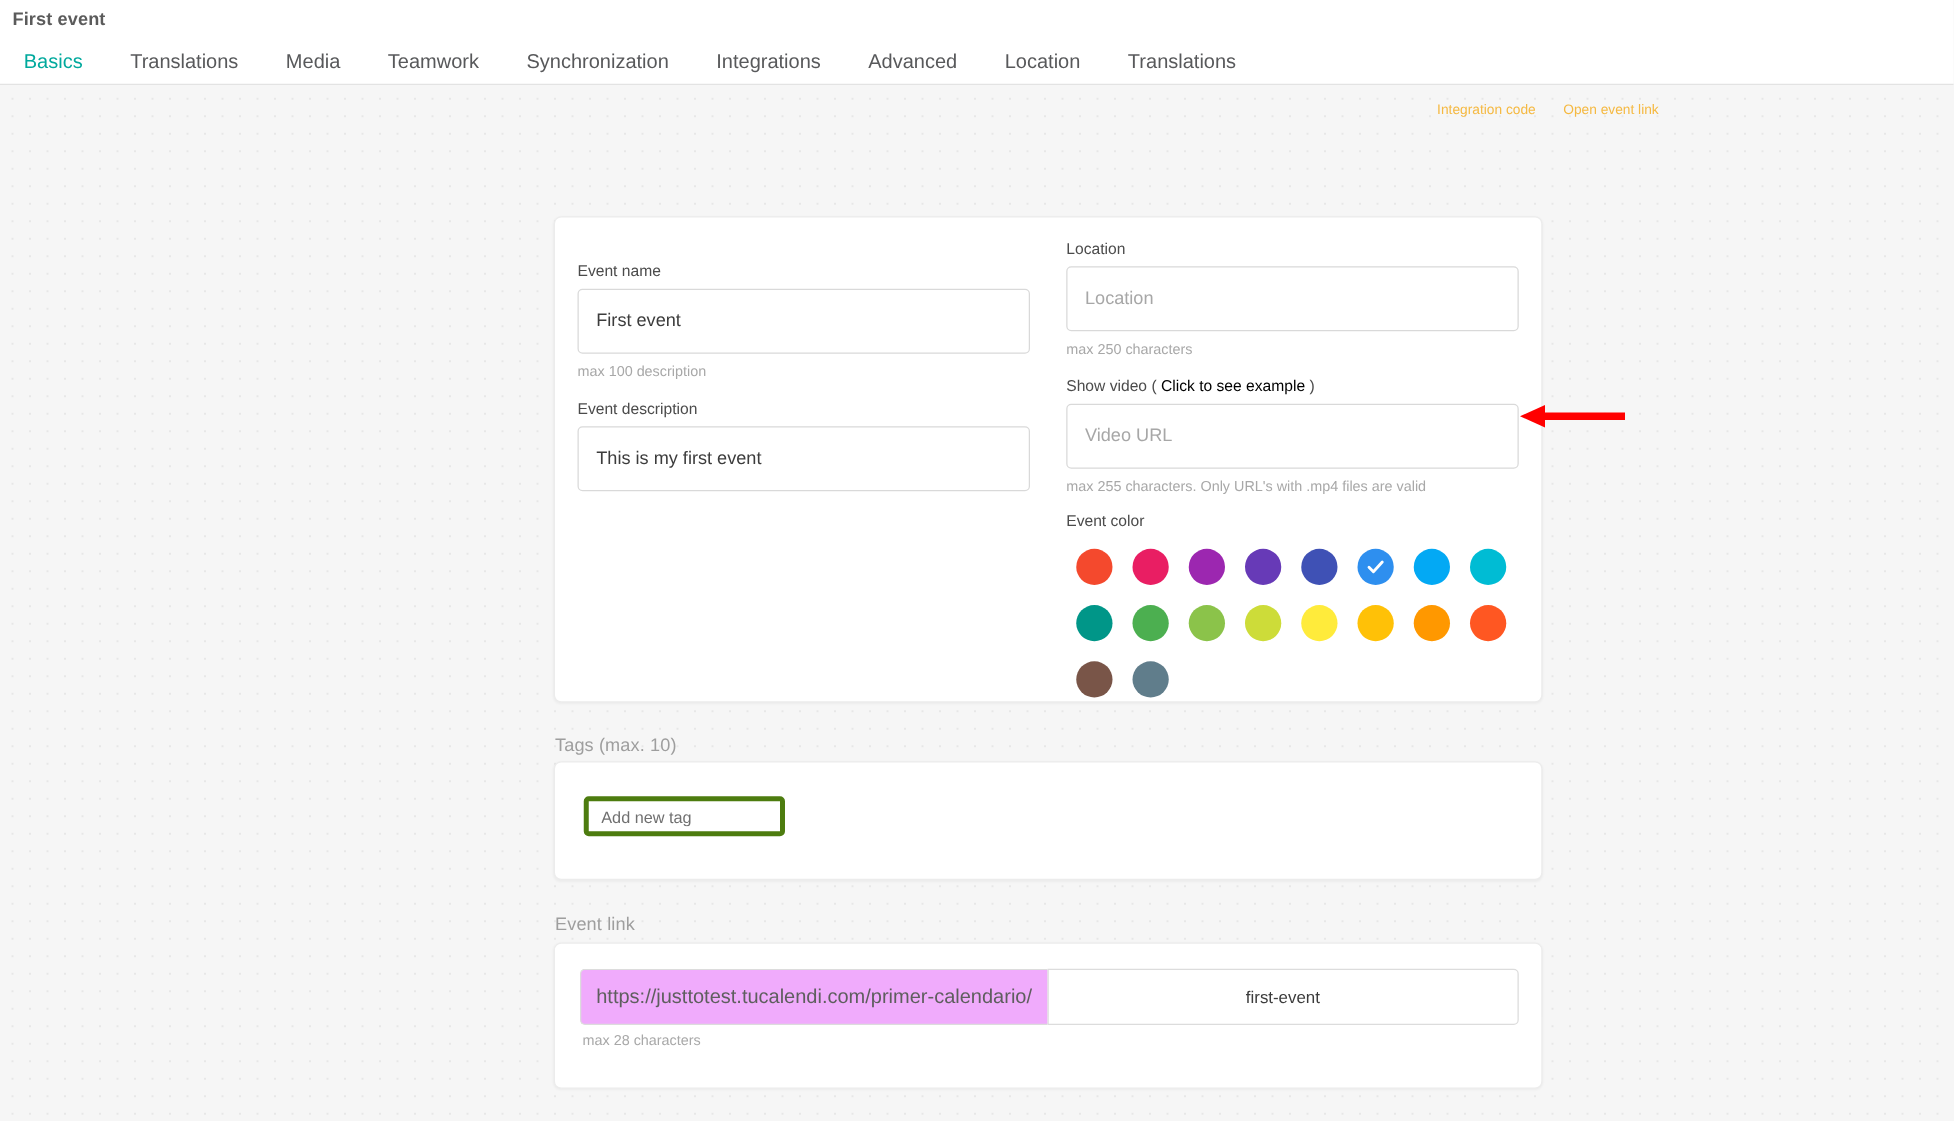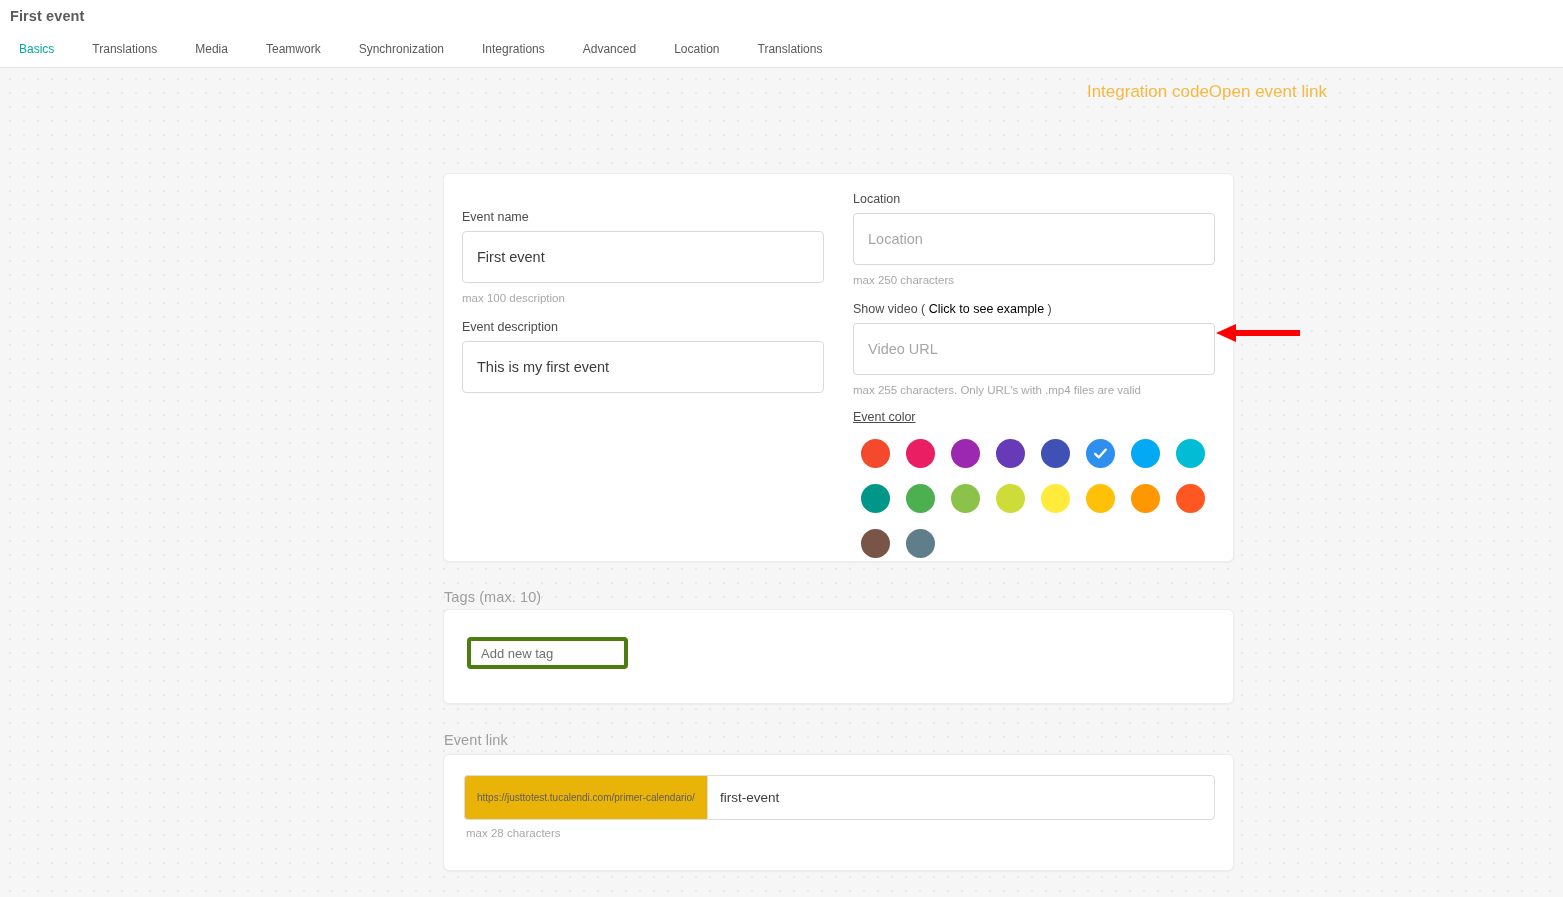--- a/index.html
+++ b/index.html
@@ -30,21 +30,21 @@
     font-weight: bold;
     letter-spacing: .1px;
   }
   .tabs {
     position: absolute;
     left: 0; top: 34px;
     display: flex;
     align-items: flex-start;
   }
   .tab {
-    font-size: 12px;
+    font-size: 16px;
     color: #58595b;
     padding: 7px 19px 11px 19px;
     cursor: pointer;
     white-space: nowrap;
     border-bottom: 3px solid transparent;
     line-height: 17px;
   }
   .tab.active {
     color: #00a99d;
     border-bottom: 3px solid #00a99d;
@@ -59,23 +59,23 @@
     background-image:
       radial-gradient(circle, #e7e7e7 1px, transparent 1.2px);
     background-size: 14px 14px;
     background-position: 3px 4px;
   }
 
   .toplinks {
     position: absolute;
     right: 236px;
     top: 14px;
-    font-size: 17px;
+    font-size: 11px;
     display: flex;
-    gap: 0;
+    gap: 22px;
   }
   .toplink {
     color: #f5b942;
     cursor: pointer;
     white-space: nowrap;
   }
 
   .card {
     position: absolute;
     background: #ffffff;
@@ -124,21 +124,20 @@
   }
 
   .spacer-22 { height: 13px; }
 
   
   .color-section-label {
     font-size: 12.5px;
     color: #4b4b4b;
     margin-top: 12px;
     margin-bottom: 7px;
-    text-decoration: underline;
   }
   .swatches {
     display: grid;
     grid-template-columns: repeat(8, 45px);
     grid-auto-rows: 45px;
     gap: 0px;
   }
   .swatch-wrap {
     width: 45px; height: 45px;
     display: flex; align-items: center; justify-content: center;
@@ -185,41 +184,42 @@
     width: 791px; height: 117px;
   }
   .link-row {
     position: absolute;
     left: 20px; top: 20px;
     display: flex;
     width: 751px;
     height: 45px;
   }
   .url-prefix {
-    background: #eab308;
+    background: #f0abfc;
     border: 1px solid #dcdcdc;
     border-right: none;
     border-radius: 4px 0 0 4px;
-    font-size: 10px;
+    font-size: 16px;
     color: #5e5e5e;
     display: flex;
     align-items: center;
     padding: 0 12px;
     white-space: nowrap;
   }
   .slug-input {
     flex: 1;
     border: 1px solid #dcdcdc;
     border-radius: 0 4px 4px 0;
     background: #fff;
     font-size: 13.5px;
     color: #3c3c3c;
     padding: 0 12px;
     font-family: "Liberation Sans", sans-serif;
     outline: none;
+    text-align: center;
   }
   .link-help {
     position: absolute;
     left: 22px; top: 72px;
     font-size: 11.5px;
     color: #a8a8a8;
   }
 
   
   #annotation-arrow {

